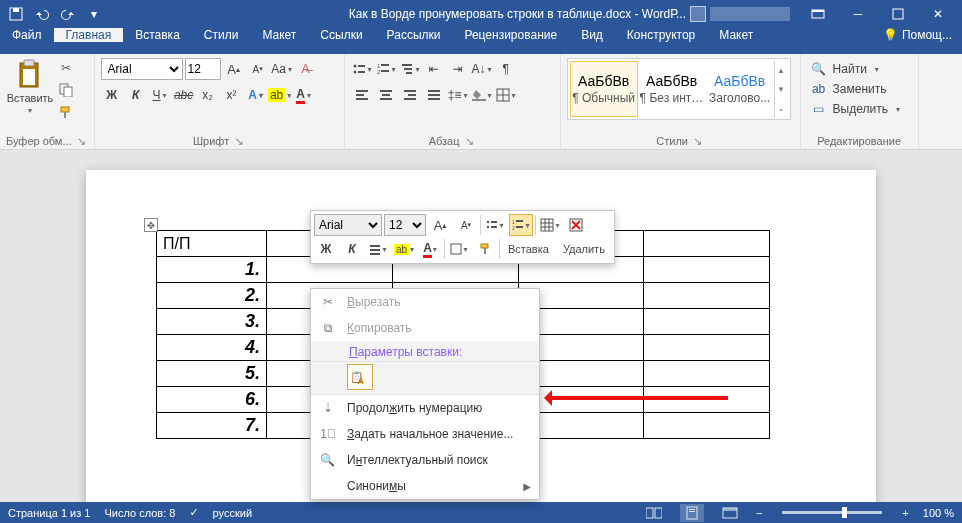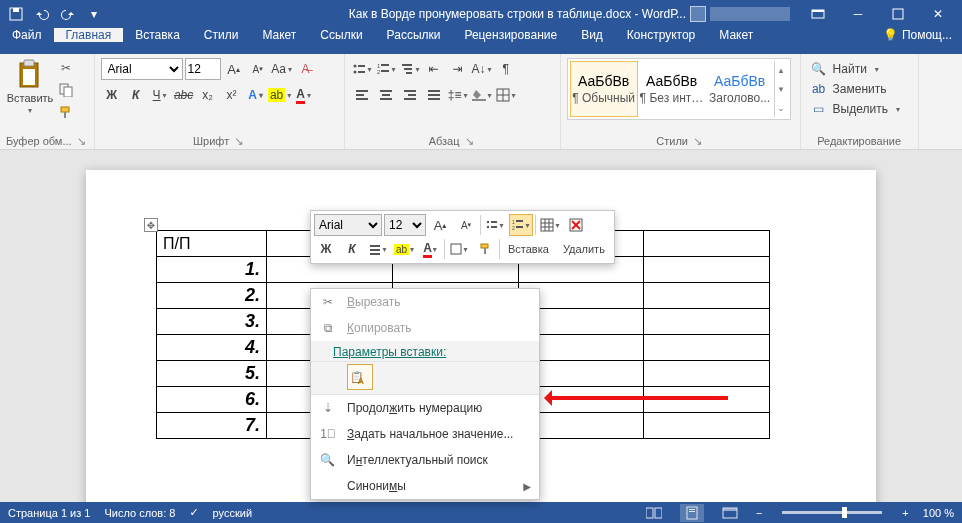--- a/index.html
+++ b/index.html
@@ -79,21 +79,21 @@
 .minitb .sep { width: 1px; height: 20px; background: #d0d0d0; }
 .minitb .textbtn { padding: 0 6px; height: 22px; display: flex; align-items: center; font-size: 11px; color: #444;}
 
 
 .ctxmenu { position: absolute; left: 310px; top: 288px; width: 230px; background: #fff; border: 1px solid #c7c7c7; box-shadow: 0 3px 10px rgba(0,0,0,.3); z-index: 5; font-size: 12px; }
 .ctxmenu .mi { display: flex; align-items: center; height: 26px; padding: 0 8px; gap: 10px; color: #333; }
 .ctxmenu .mi.dis { color: #a0a0a0; }
 .ctxmenu .mi .mic { width: 18px; text-align: center; color: #7a7a7a; }
 .ctxmenu .mi .arrow { margin-left: auto; color: #666; font-size: 10px;}
 .ctxmenu .mi.hover { background: #d3e4f5; }
-.ctxmenu .lbl { padding: 4px 8px 2px 22px; color: #0f766e; background: #f3f3f3; text-decoration: underline;}
+.ctxmenu .lbl { padding: 4px 8px 2px 38px; color: #8b5cf6; background: #f3f3f3;}
 .ctxmenu .pasteopts { padding: 2px 8px 4px 36px; background: #f3f3f3; border-bottom: 1px solid #e4e4e4; border-top: 1px solid #e4e4e4;}
 .ctxmenu .pasteopts .po { width: 26px; height: 26px; display: inline-flex; align-items: center; justify-content: center; border: 1px solid #d7a847; background: #fffaf0; color: #b07b00; font-size: 11px;}
 
 
 .arrow-ann { position: absolute; left: 548px; top: 396px; width: 180px; height: 4px; background: #e11; z-index: 6; }
 .arrow-ann::before { content:""; position: absolute; left: -12px; top: -6px; border: 8px solid transparent; border-right-color: #e11; }
 
 
 svg { display: block; }
 

